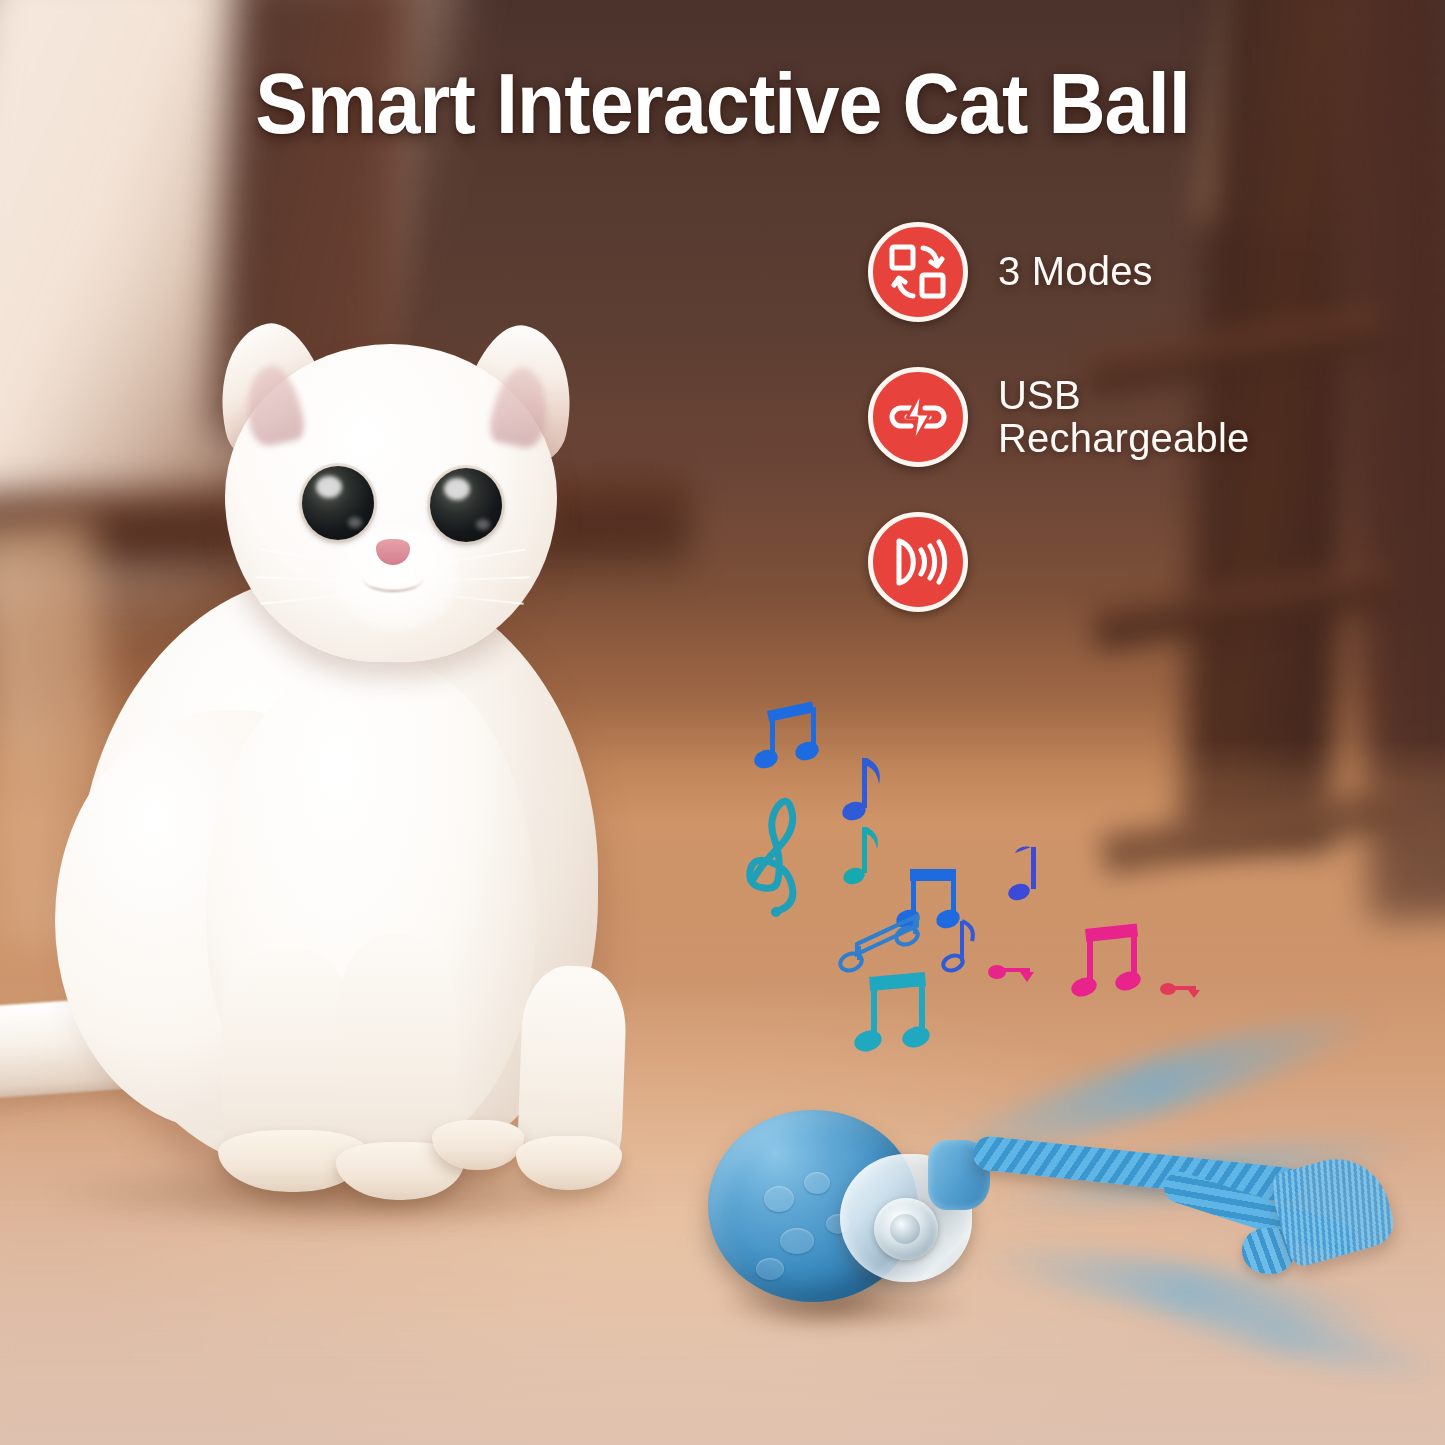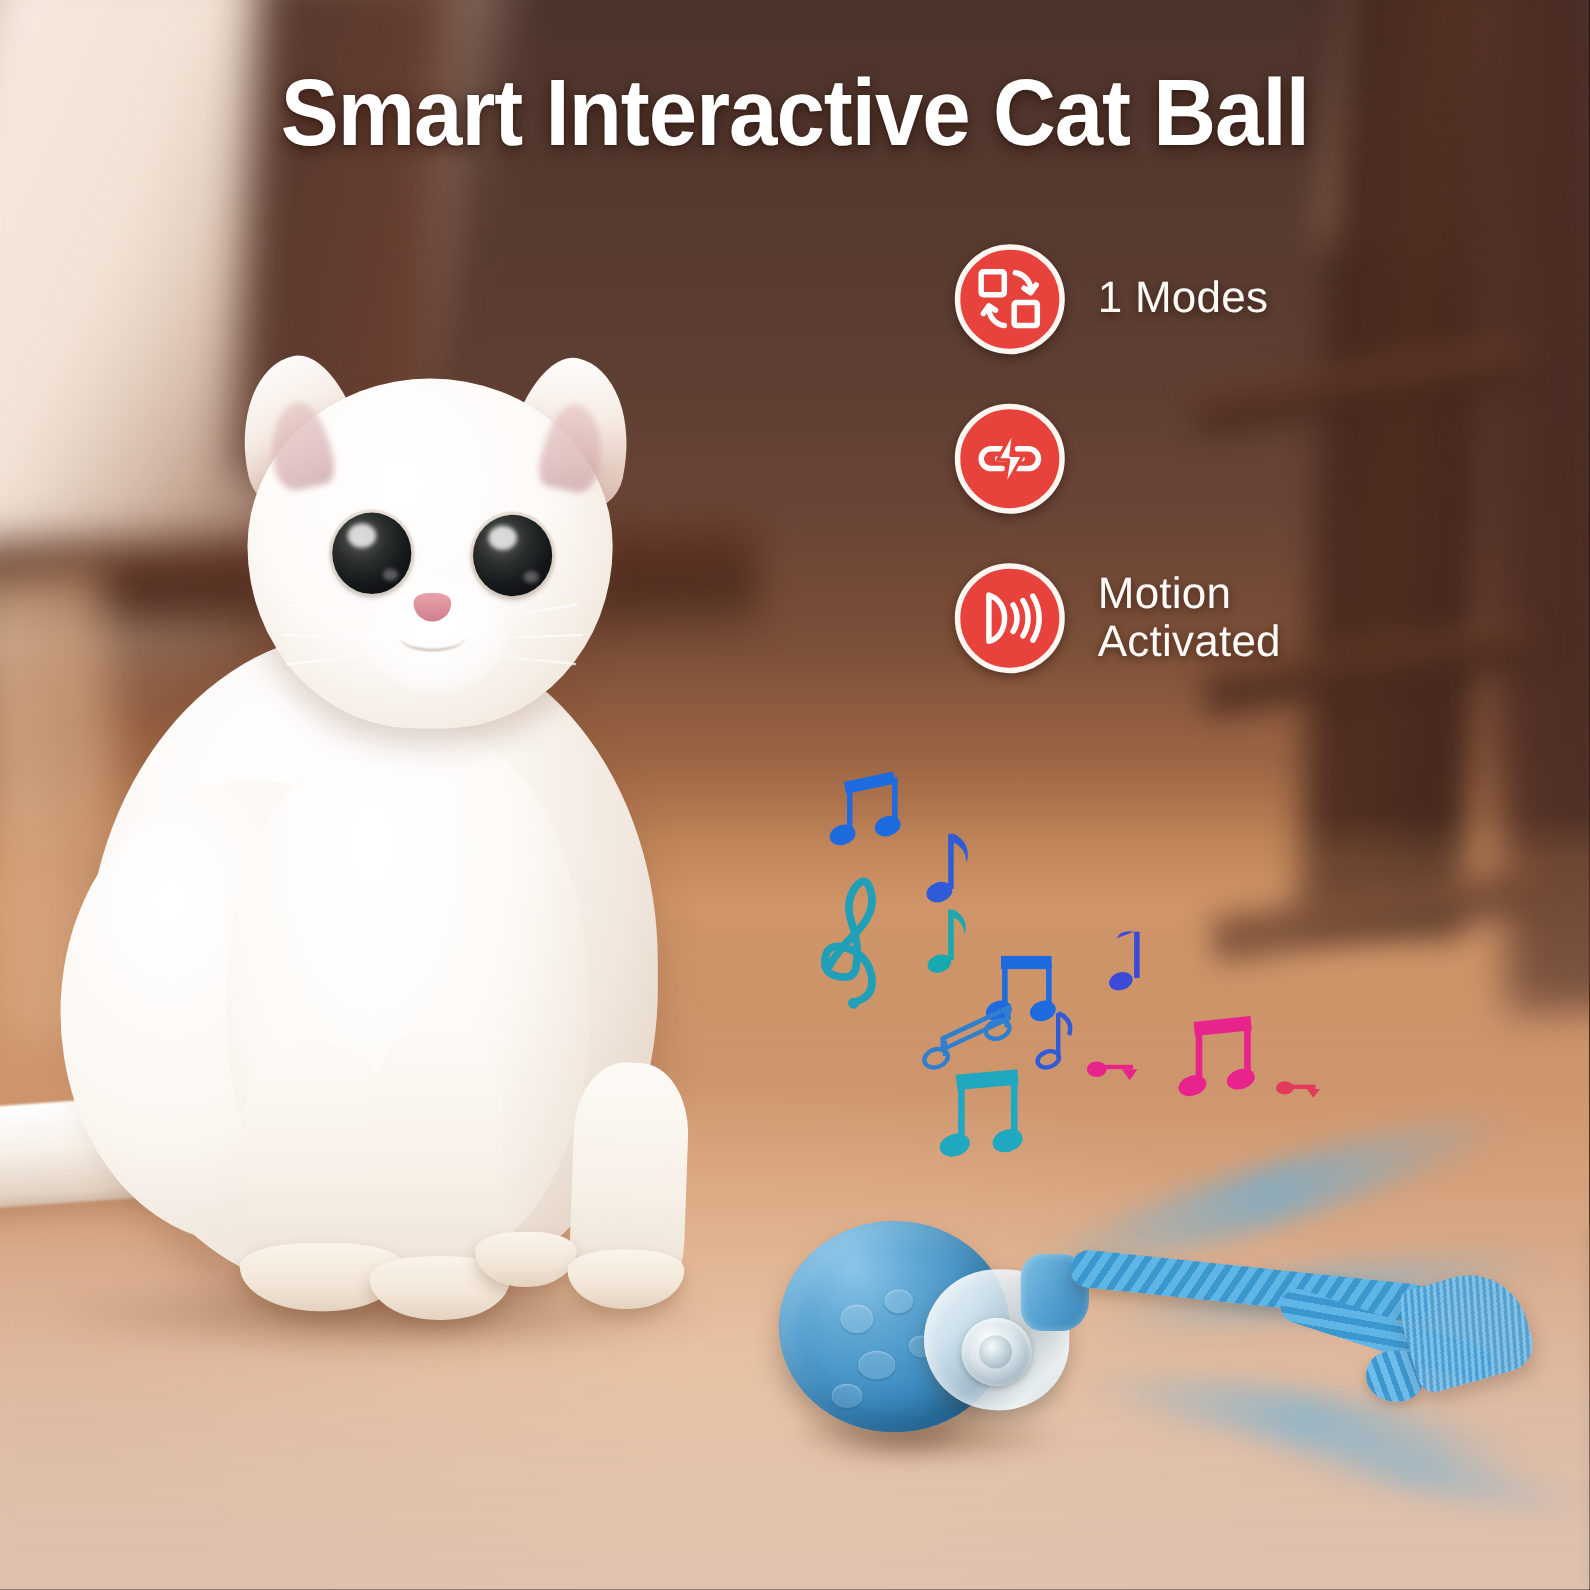--- a/index.html
+++ b/index.html
@@ -567,45 +567,45 @@
       <div class="badge">
         <svg width="62" height="62" viewBox="0 0 62 62" fill="none" stroke="#fff" stroke-width="5" stroke-linecap="round" stroke-linejoin="round">
           <rect x="5" y="6" width="21" height="21" rx="2"></rect>
           <rect x="35" y="34" width="21" height="21" rx="2"></rect>
           <path d="M36 7 a16 16 0 0 1 14 16"></path>
           <path d="M44 21 L50 25 L55 18" stroke-width="5"></path>
           <path d="M26 55 a16 16 0 0 1 -14 -16"></path>
           <path d="M18 41 L12 37 L7 44" stroke-width="5"></path>
         </svg>
       </div>
-      <div class="feature-label">1 Modes</div>
+      <div class="feature-label">3 Modes</div>
     </div>
 
     <div class="feature">
       <div class="badge">
         <svg width="62" height="62" viewBox="0 0 62 62">
           <g fill="none" stroke="#fff" stroke-width="5" stroke-linecap="round" stroke-linejoin="round">
             <path d="M24 22 H14 a9 9 0 0 0 0 18 H24"></path>
             <path d="M38 22 H48 a9 9 0 0 1 0 18 H38"></path>
             <path d="M20 31 H28"></path>
             <path d="M34 31 H42"></path>
           </g>
           <path d="M35 4 L20 32 H30 L26 58 L43 28 H32 Z" fill="#fff" stroke="#e8423c" stroke-width="3" stroke-linejoin="round"></path>
         </svg>
       </div>
+      <div class="feature-label">USB
+Rechargeable</div>
     </div>
 
     <div class="feature">
       <div class="badge">
         <svg width="62" height="62" viewBox="0 0 62 62" fill="none" stroke="#fff" stroke-width="5" stroke-linecap="round" stroke-linejoin="round">
           <path d="M12 10 L12 52 C30 48 32 16 12 10 Z"></path>
           <path d="M34 19 a22 22 0 0 1 0 24"></path>
           <path d="M43 15 a30 30 0 0 1 0 32"></path>
           <path d="M52 11 a38 38 0 0 1 0 40"></path>
         </svg>
       </div>
-      <div class="feature-label">Motion
-Activated</div>
     </div>
 
 
   </div>
 </div>
 
 </body></html>

